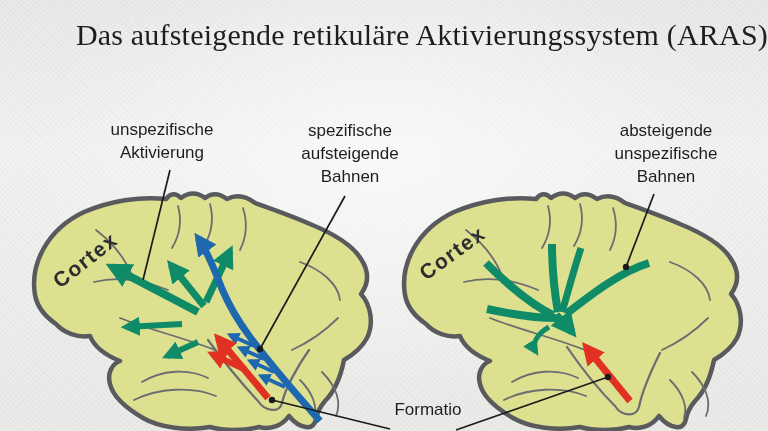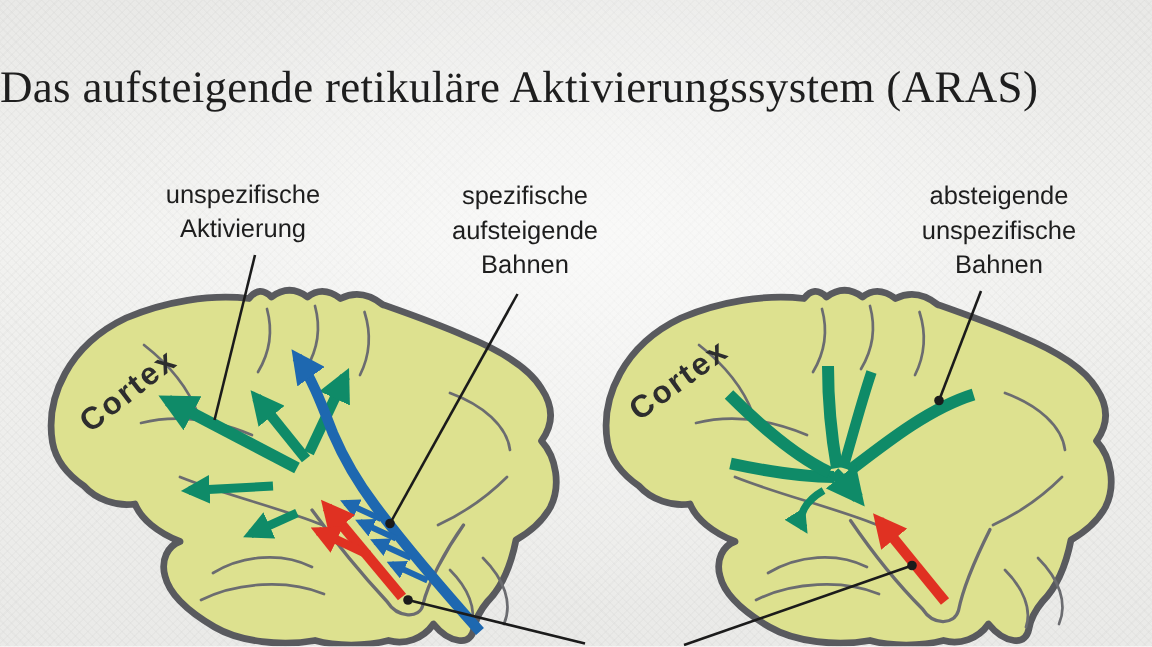--- a/index.html
+++ b/index.html
@@ -9,25 +9,24 @@
     overflow:hidden;
     font-family:"Liberation Sans",sans-serif;
     background:
       radial-gradient(ellipse at 50% 38%, rgba(255,255,255,.6), rgba(255,255,255,0) 65%),
       repeating-linear-gradient(45deg, rgba(0,0,0,.02) 0 1px, transparent 1px 4px),
       repeating-linear-gradient(-45deg, rgba(0,0,0,.02) 0 1px, transparent 1px 4px),
       linear-gradient(180deg,#e9e9e7,#f2f2f0 35%,#eaeae8);
   }
   .title{
     position:absolute;top:18px;left:0;right:0;
-    text-align:left;
+    text-align:right;
     font:400 30px/1.1 "Liberation Serif",serif;
     color:var(--text,#1a1a1a);
     letter-spacing:.2px;
-    margin-top:24px;
   }
   .label{
     position:absolute;
     font:17px/23px "Liberation Sans",sans-serif;
     color:var(--text,#1e1e1e);
     text-align:center;
     white-space:pre-line;
   }
   .lbl-activation{left:82px;top:118px;width:160px;}
   .lbl-specific{left:270px;top:119px;width:160px;}
@@ -55,20 +54,21 @@
   <div class="title">Das aufsteigende retikuläre Aktivierungssystem (ARAS)</div>
 
   <div class="label lbl-activation">unspezifische
 Aktivierung</div>
   <div class="label lbl-specific">spezifische
 aufsteigende
 Bahnen</div>
   <div class="label lbl-descending">absteigende
 unspezifische
 Bahnen</div>
+  <div class="label lbl-formatio">Formatio</div>
 
   <svg class="diagram" width="768" height="431" viewBox="0 0 768 431">
     <defs>
       <marker id="ahG" markerWidth="3.2" markerHeight="3.2" refX="2.3" refY="1.6" orient="auto" markerUnits="strokeWidth">
         <path d="M0,0 L3.2,1.6 L0,3.2 Z" class="mkG"></path>
       </marker>
       <marker id="ahB" markerWidth="3.2" markerHeight="3.2" refX="2.3" refY="1.6" orient="auto" markerUnits="strokeWidth">
         <path d="M0,0 L3.2,1.6 L0,3.2 Z" class="mkB"></path>
       </marker>
       <marker id="ahR" markerWidth="3.2" markerHeight="3.2" refX="2.3" refY="1.6" orient="auto" markerUnits="strokeWidth">

